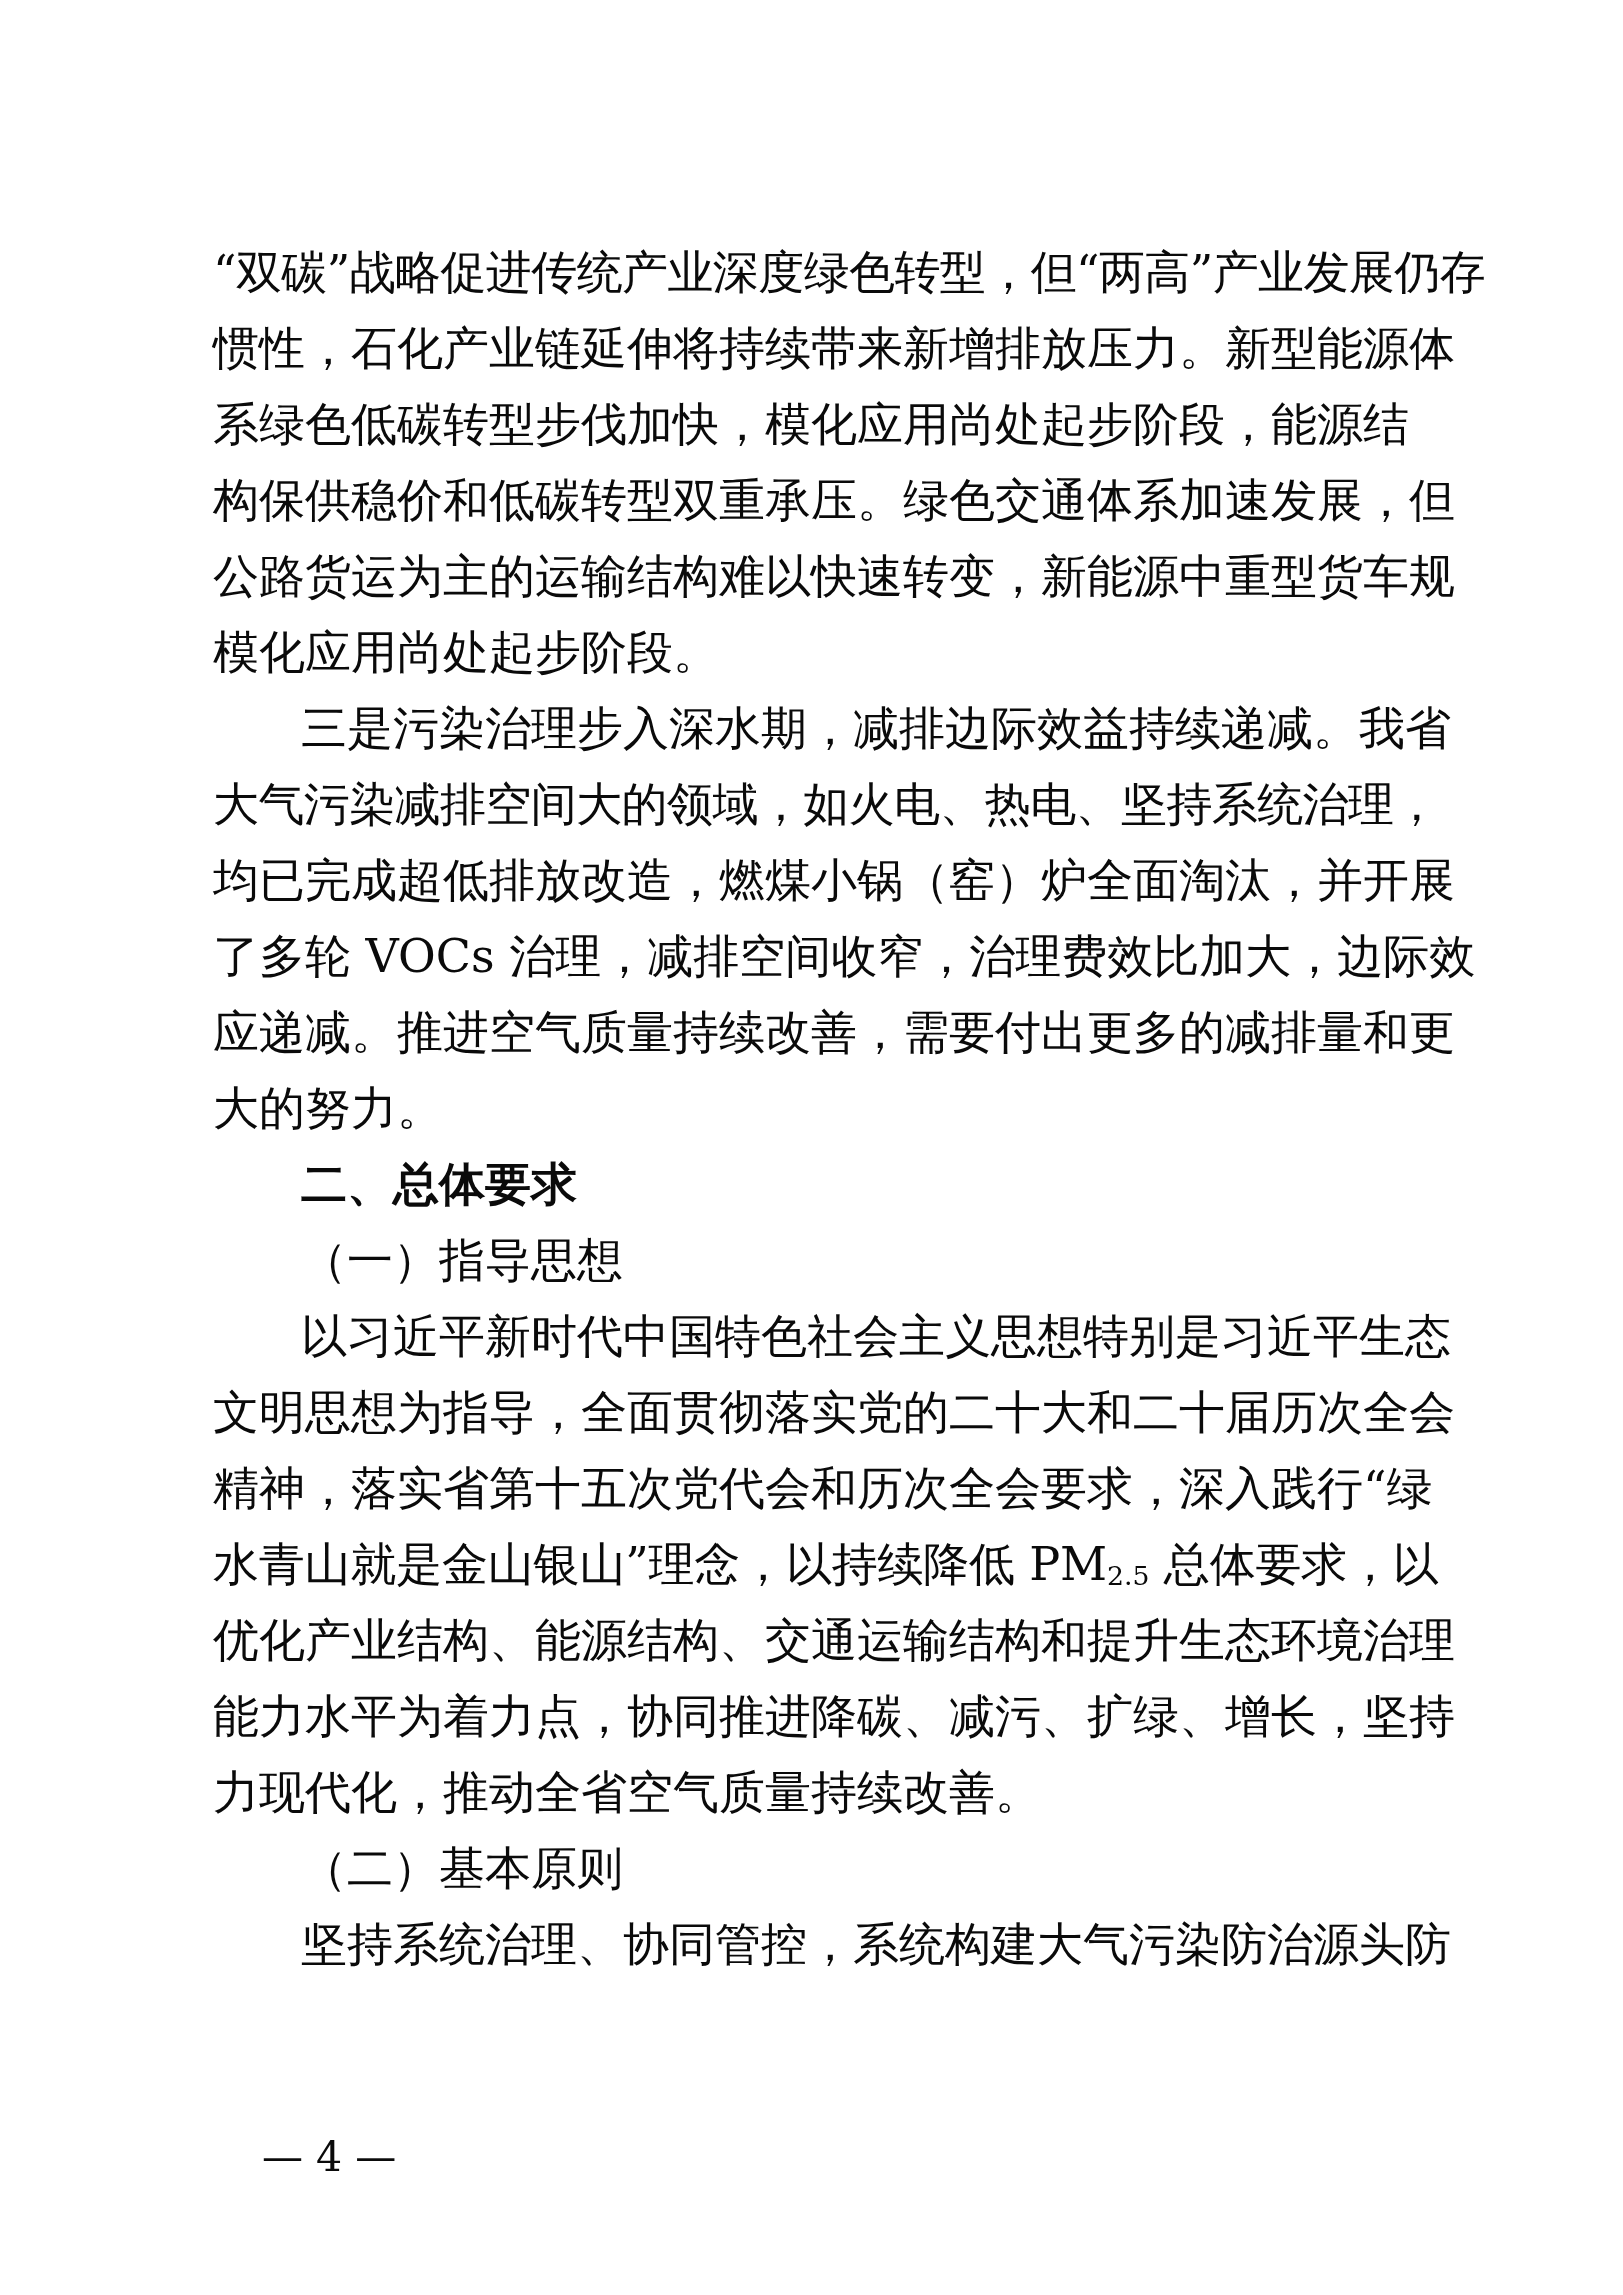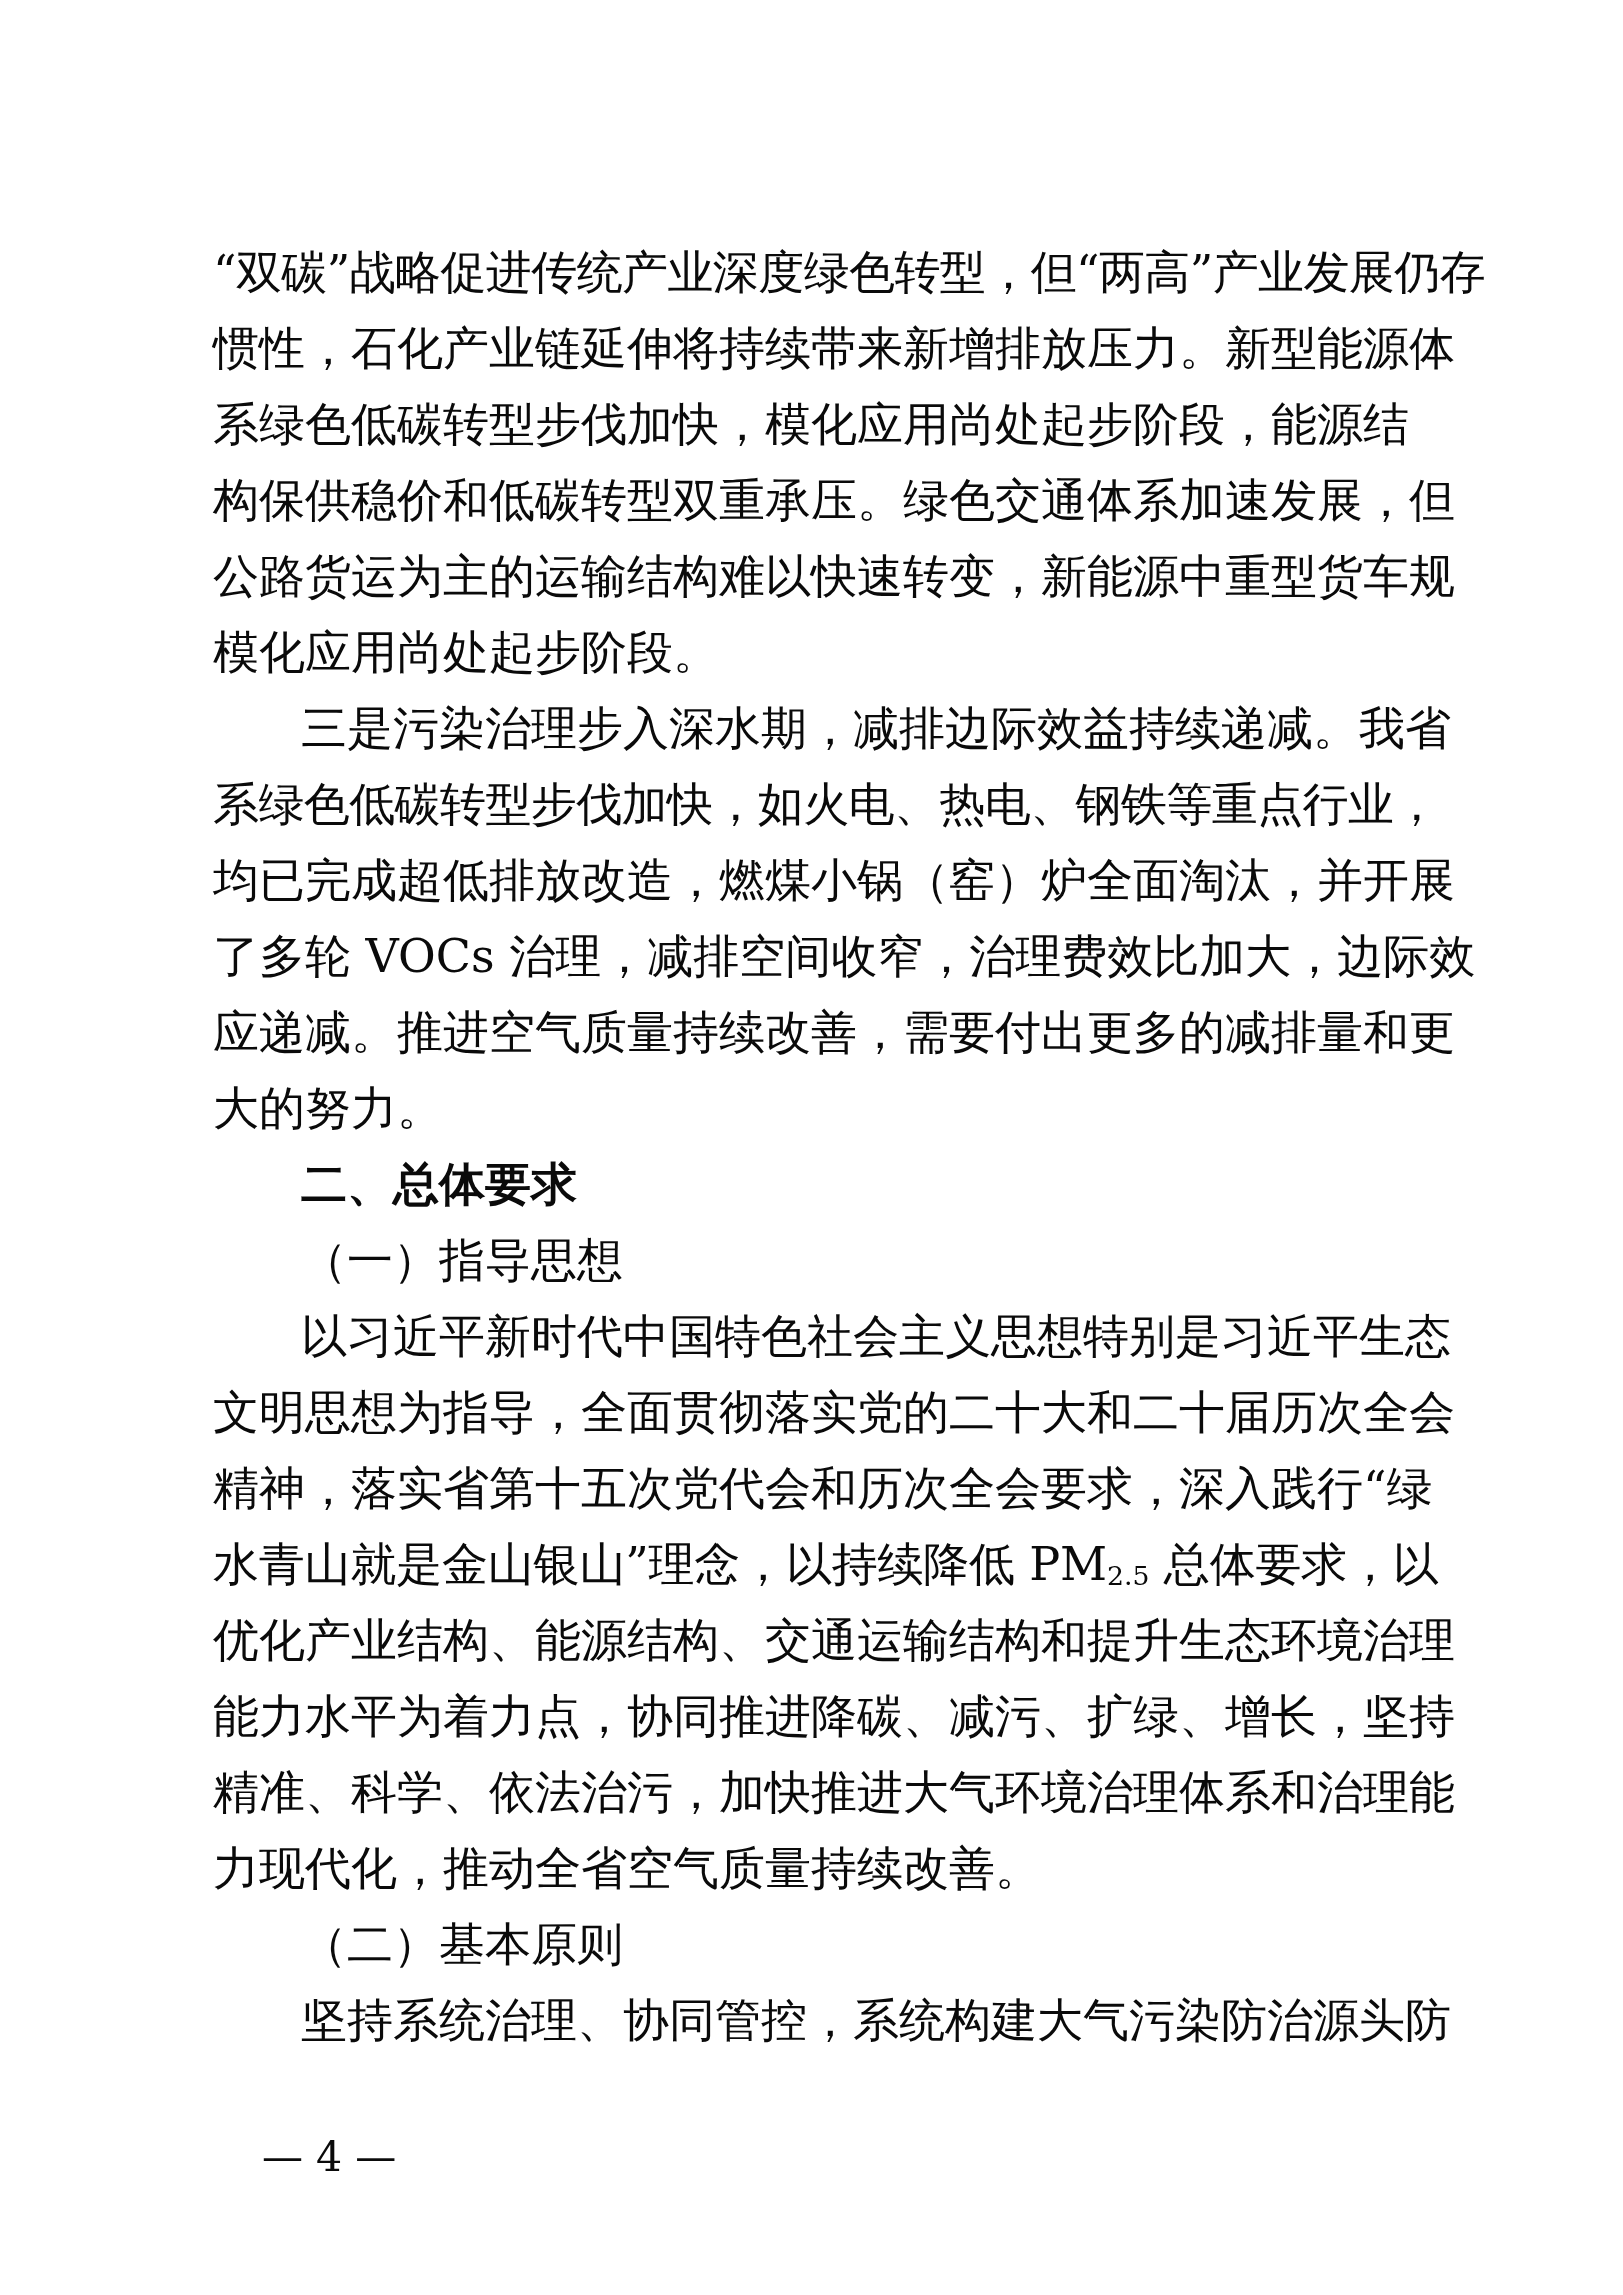--- a/index.html
+++ b/index.html
@@ -51,33 +51,32 @@
 <body>
 
 <main class="doc-body" id="doc-body">
     <div class="line" style="letter-spacing: -0.6px;"><span class="seg-body">“双碳”战略促进传统产业深度绿色转型，但“两高”产业发展仍存</span></div>
     <div class="line" style="letter-spacing: 0px;"><span class="seg-body">惯性，石化产业链延伸将持续带来新增排放压力。新型能源体</span></div>
     <div class="line" style="letter-spacing: 0px;"><span class="seg-body">系绿色低碳转型步伐加快，模化应用尚处起步阶段，能源结</span></div>
     <div class="line" style="letter-spacing: 0px;"><span class="seg-body">构保供稳价和低碳转型双重承压。绿色交通体系加速发展，但</span></div>
     <div class="line" style="letter-spacing: 0px;"><span class="seg-body">公路货运为主的运输结构难以快速转变，新能源中重型货车规</span></div>
     <div class="line"><span class="seg-body">模化应用尚处起步阶段。</span></div>
     <div class="line indent" style="letter-spacing: 0px;"><span class="seg-bold">三是污染治理步入深水期，减排边际效益持续递减。</span><span class="seg-body">我省</span></div>
-    <div class="line" style="letter-spacing: -0.6px;"><span class="seg-body">系绿色低碳转型步伐加快，如火电、热电、钢铁等重点行业，</span></div>
+    <div class="line" style="letter-spacing: -0.6px;"><span class="seg-body">大气污染减排空间大的领域，如火电、热电、坚持系统治理，</span></div>
     <div class="line" style="letter-spacing: 0px;"><span class="seg-body">均已完成超低排放改造，燃煤小锅（窑）炉全面淘汰，并开展</span></div>
     <div class="line" style="letter-spacing: 0px;"><span class="seg-body">了多轮 VOCs 治理，减排空间收窄，治理费效比加大，边际效</span></div>
     <div class="line" style="letter-spacing: 0px;"><span class="seg-body">应递减。推进空气质量持续改善，需要付出更多的减排量和更</span></div>
     <div class="line"><span class="seg-body">大的努力。</span></div>
     <div class="line indent"><span class="seg-heading">二、总体要求</span></div>
     <div class="line indent"><span class="seg-kaiti">（一）指导思想</span></div>
     <div class="line indent" style="letter-spacing: 0px;"><span class="seg-body">以习近平新时代中国特色社会主义思想特别是习近平生态</span></div>
     <div class="line" style="letter-spacing: 0px;"><span class="seg-body">文明思想为指导，全面贯彻落实党的二十大和二十届历次全会</span></div>
     <div class="line" style="letter-spacing: 0px;"><span class="seg-body">精神，落实省第十五次党代会和历次全会要求，深入践行“绿</span></div>
     <div class="line" style="letter-spacing: -0.2px;"><span class="seg-body">水青山就是金山银山”理念，以持续降低 PM</span><sub class="seg-sub">2.5</sub><span class="seg-body"> 总体要求，以</span></div>
     <div class="line" style="letter-spacing: 0px;"><span class="seg-body">优化产业结构、能源结构、交通运输结构和提升生态环境治理</span></div>
     <div class="line" style="letter-spacing: 0px;"><span class="seg-body">能力水平为着力点，协同推进降碳、减污、扩绿、增长，坚持</span></div>
-    <div class="line" style="letter-spacing: 0px;"><span class="seg-body">精准、科学、依法治污，加快推进大气环境治理体系和治理能</span></div>
     <div class="line"><span class="seg-body">力现代化，推动全省空气质量持续改善。</span></div>
     <div class="line indent"><span class="seg-kaiti">（二）基本原则</span></div>
     <div class="line indent" style="letter-spacing: 0px;"><span class="seg-body">坚持系统治理、协同管控，系统构建大气污染防治源头防</span></div>
   </main>
 
 <div class="page-number">— 4 —</div>
 
 
 </body></html>

